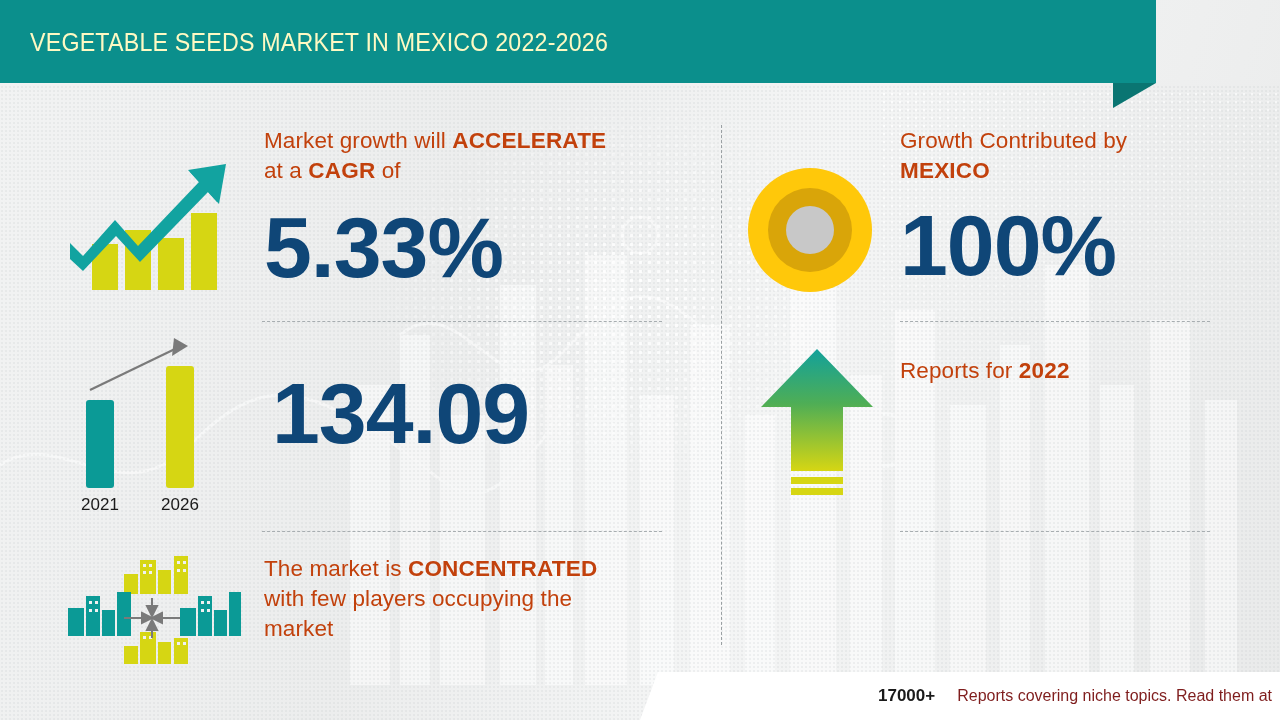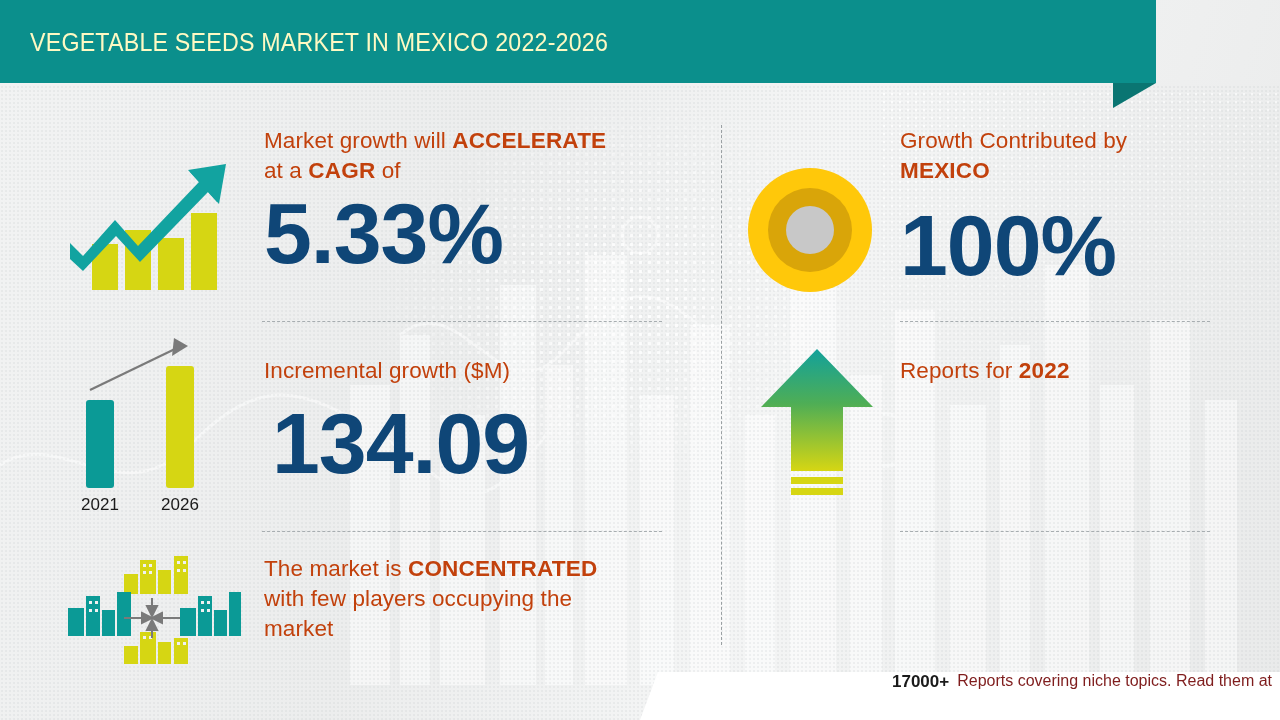--- a/index.html
+++ b/index.html
@@ -116,21 +116,21 @@
   .block { position: absolute; }
 
   
   .b-cagr   { left: 264px; top: 126px; width: 410px; }
   .b-incr   { left: 264px; top: 356px; width: 410px; }
   .b-conc   { left: 264px; top: 554px; width: 410px; }
   
   .b-contrib{ left: 900px; top: 126px; width: 330px; }
   .b-growth { left: 900px; top: 356px; width: 330px; }
 
-  .v-cagr   { font-size: 86px; margin-top: 4px; }
+  .v-cagr   { font-size: 86px; margin-top: 18px; }
   .v-incr   { font-size: 86px; margin-top: 14px; margin-left: 8px; }
   .v-contrib{ font-size: 86px; margin-top: 16px; }
   .v-growth { font-size: 86px; margin-top: 14px; }
 
   
   .icon { position: absolute; }
   .ic-growth-arrow { left: 66px;  top: 158px; width: 170px; height: 135px; }
   .ic-bars         { left: 62px;  top: 332px; width: 175px; height: 185px; }
   .ic-concentrate  { left: 62px;  top: 548px; width: 180px; height: 125px; }
   .ic-donut        { left: 745px; top: 165px; width: 130px; height: 130px; }
@@ -143,21 +143,21 @@
     z-index: 6;
   }
   .footer-bg {
     position: absolute; inset: 0;
     background: #ffffff;
     clip-path: polygon(658px 0, 1280px 0, 1280px 48px, 640px 48px);
   }
   .footer-inner {
     position: absolute; right: 0; top: 0;
     height: 48px;
-    display: flex; align-items: flex-start; gap: 8px;
+    display: flex; align-items: center; gap: 22px;
     padding-right: 8px;
   }
   .footer-count {
     color: #1a1a1a; font-size: 17px; font-weight: bold;
     font-family: "Liberation Sans", sans-serif;
   }
   .footer-text {
     color: #7f1d1d; font-size: 16px; font-weight: 400;
     white-space: nowrap;
   }
@@ -330,21 +330,20 @@
 
   <div class="block b-cagr">
     <div class="stat-label">
       <span>Market growth will </span><b>ACCELERATE</b><br>
       <span>at a </span><b>CAGR</b><span> of</span>
     </div>
     <div class="stat-big v-cagr">5.33%</div>
   </div>
 
   <div class="block b-incr">
-    <div class="stat-label">Incremental growth ($M)</div>
     <div class="stat-big v-incr">134.09</div>
   </div>
 
   <div class="block b-conc">
     <div class="stat-label">
       <span>The market is </span><b>CONCENTRATED</b><br>
       <span>with few players occupying the</span><br>
       <span>market</span>
     </div>
   </div>

